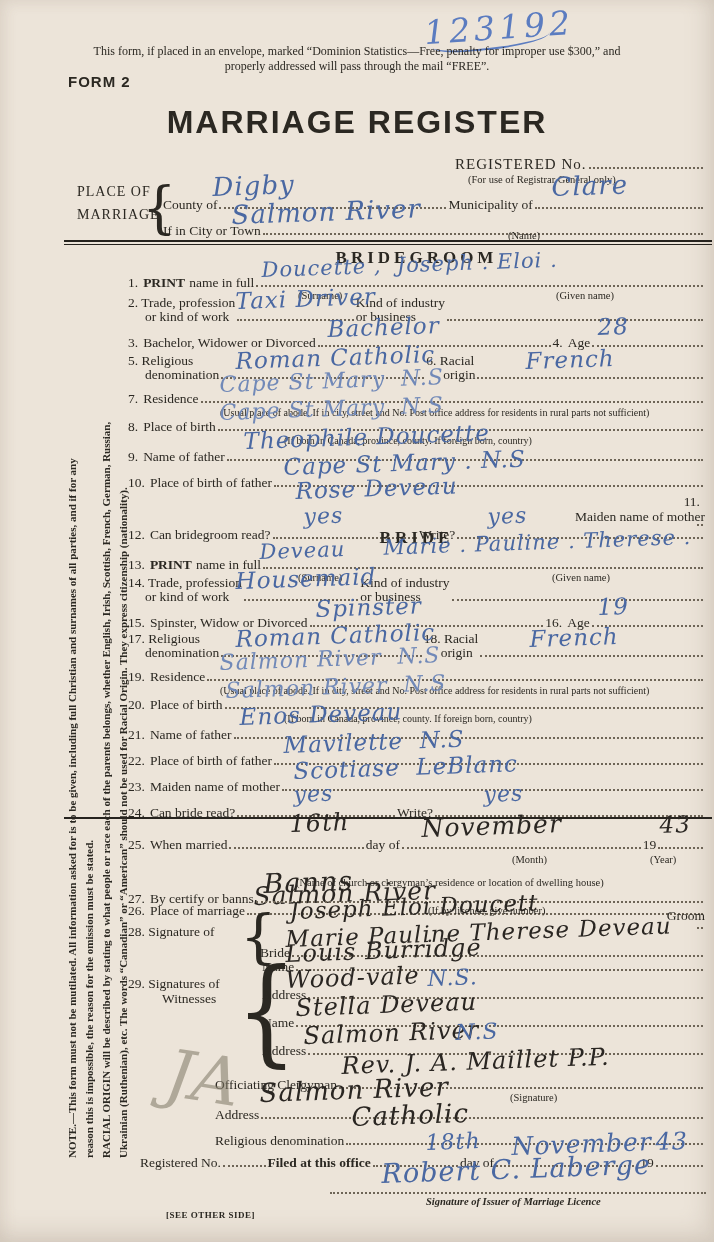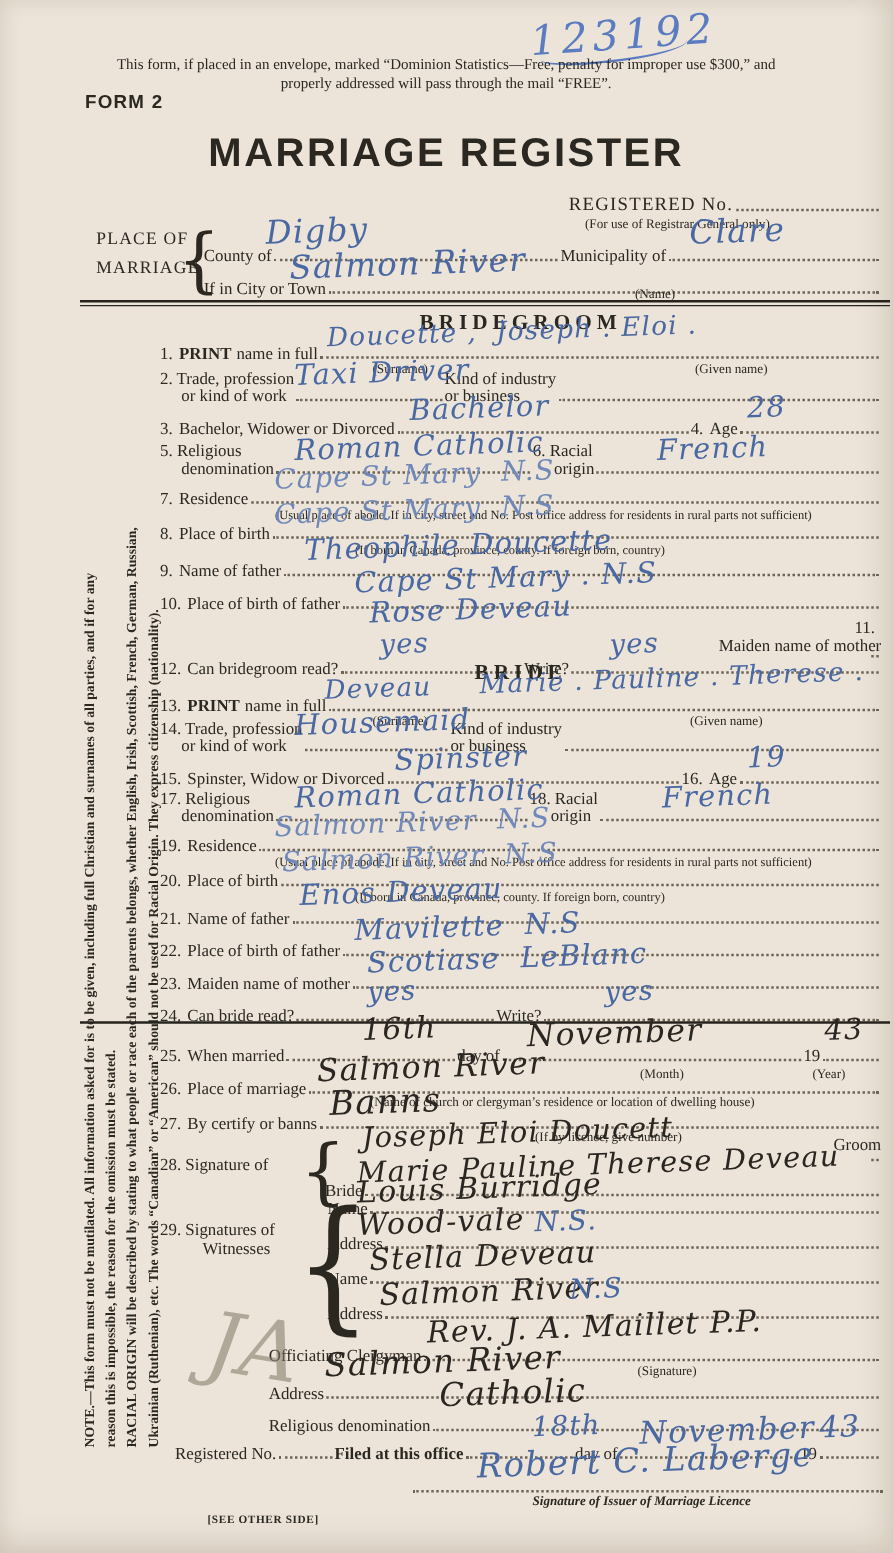--- a/index.html
+++ b/index.html
@@ -291,21 +291,21 @@
     <i class="ld" style="flex:1.6;"></i>
     <span class="lb">19</span>
     <i class="ld" style="flex:.3;"></i>
     <span class="hwk" style="left:290px;top:-16px;font-size:24px;">16th</span>
     <span class="hwk" style="left:422px;top:-12px;font-size:25px;">November</span>
     <span class="hwk" style="left:660px;top:-14px;font-size:23px;">43</span>
   </div>
   <div class="sub" style="left:512px;top:854px;text-align:right;">(Month)</div>
   <div class="sub" style="left:650px;top:854px;">(Year)</div>
 
-  <div class="r" style="top:856px;height:22px;padding-left:128px;">
+  <div class="r" style="top:896px;height:22px;padding-left:128px;">
     <span class="n">26.</span>
     <span class="lb">Place of marriage</span>
     <i class="ld"></i>
     <span class="hwk" style="left:254px;top:-12px;font-size:25px;">Salmon River</span>
   </div>
   <div class="sub" style="left:296px;top:877px;">(Name of church or clergyman’s residence or location of dwelling house)</div>
 
   <div class="r" style="top:884px;height:22px;padding-left:128px;">
     <span class="n">27.</span>
     <span class="lb">By certify or banns</span>

